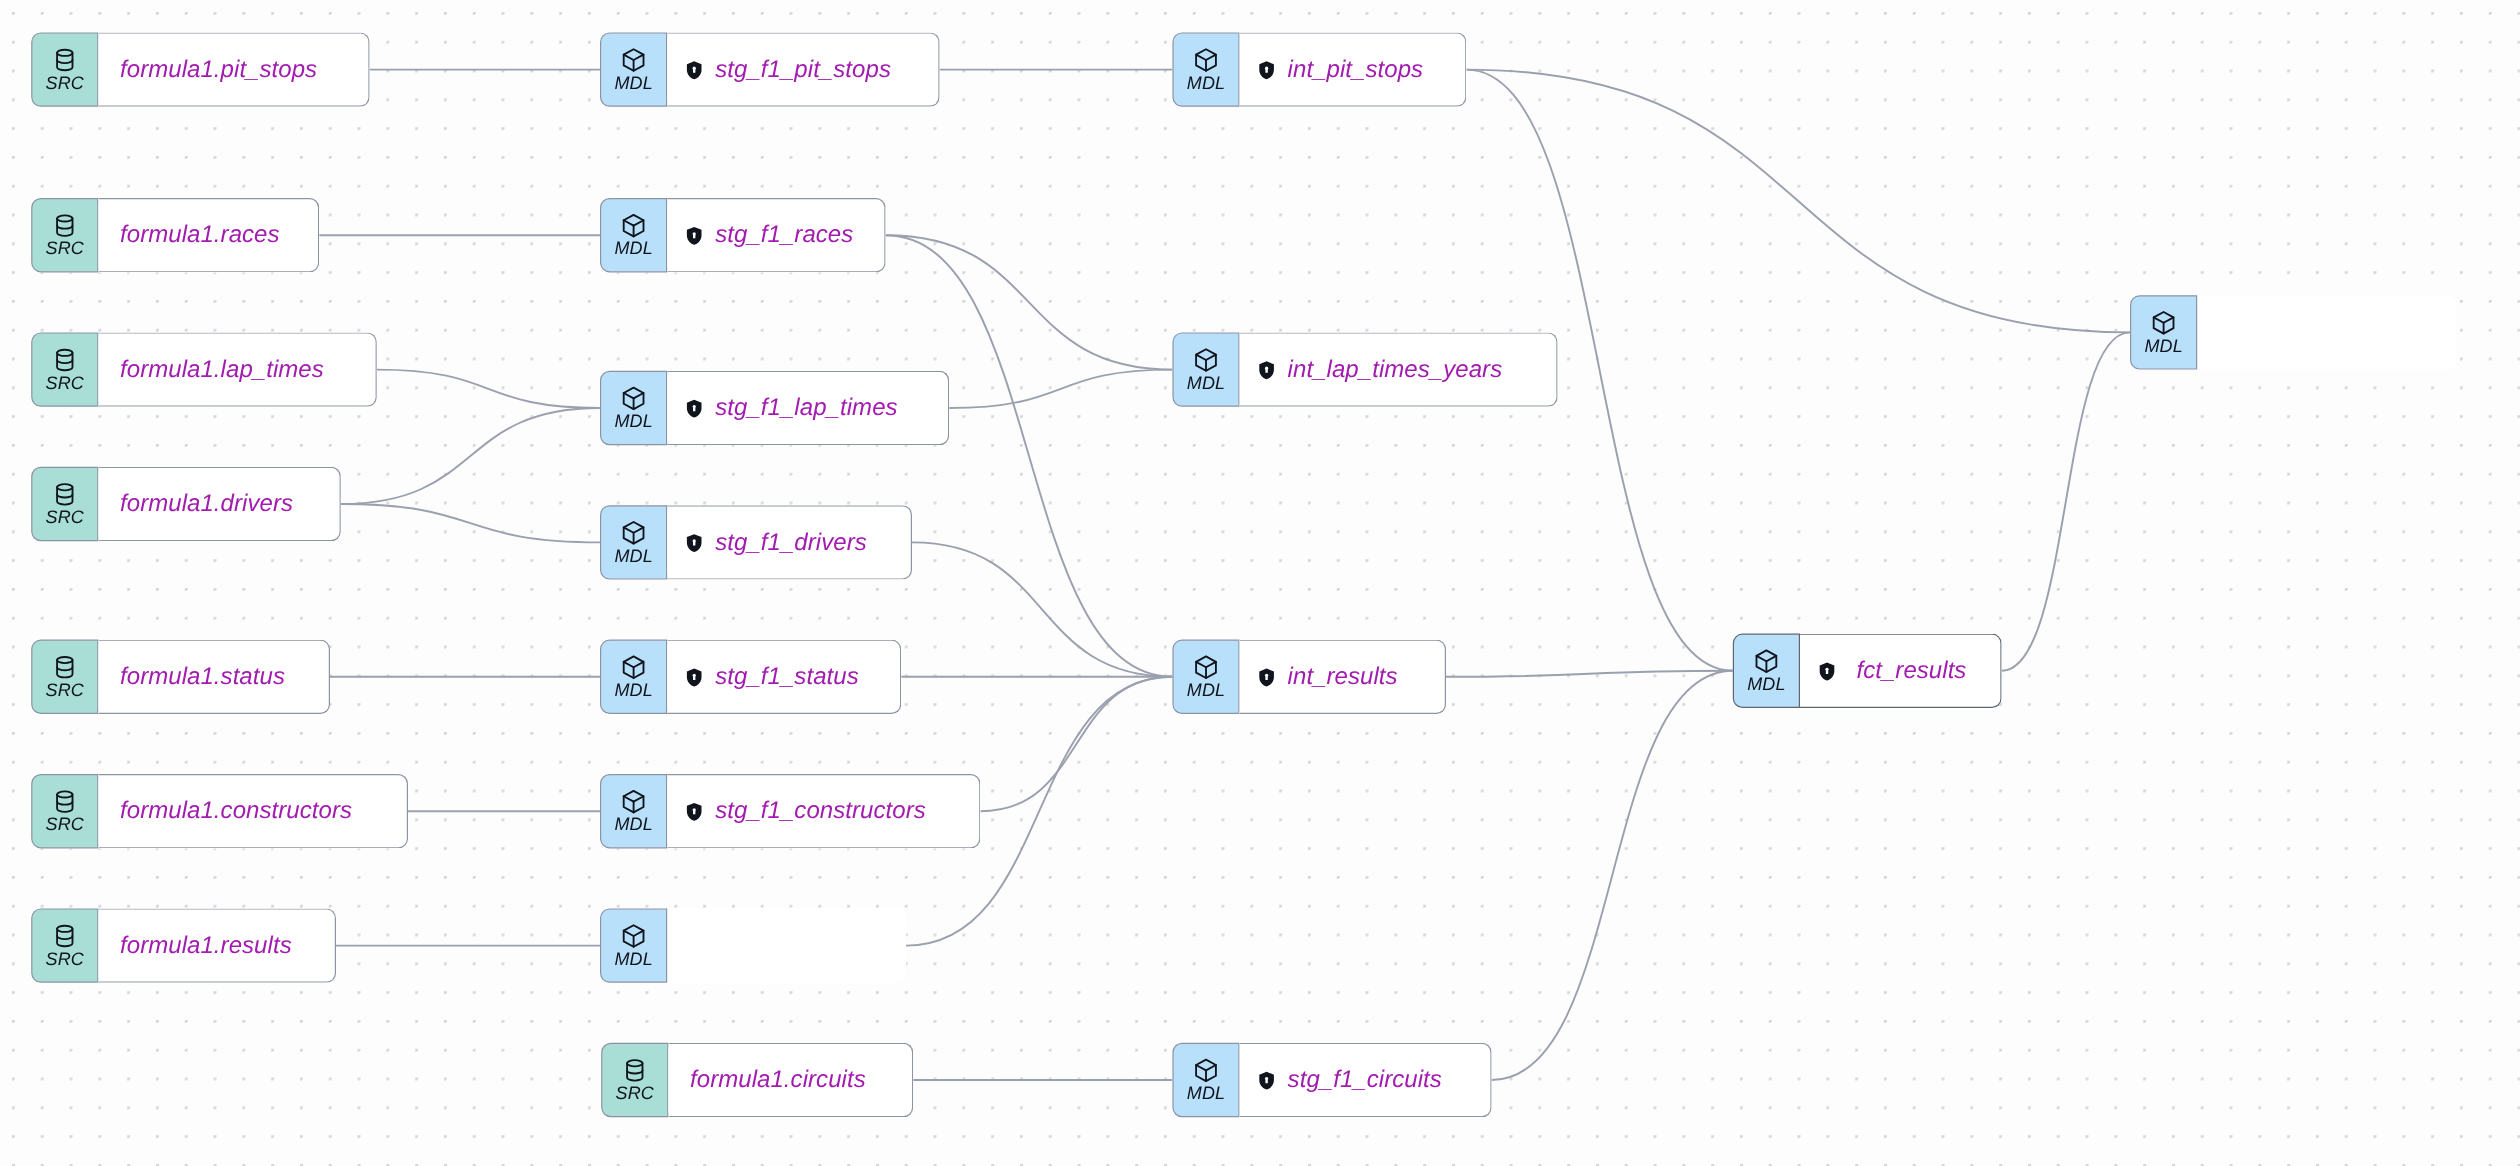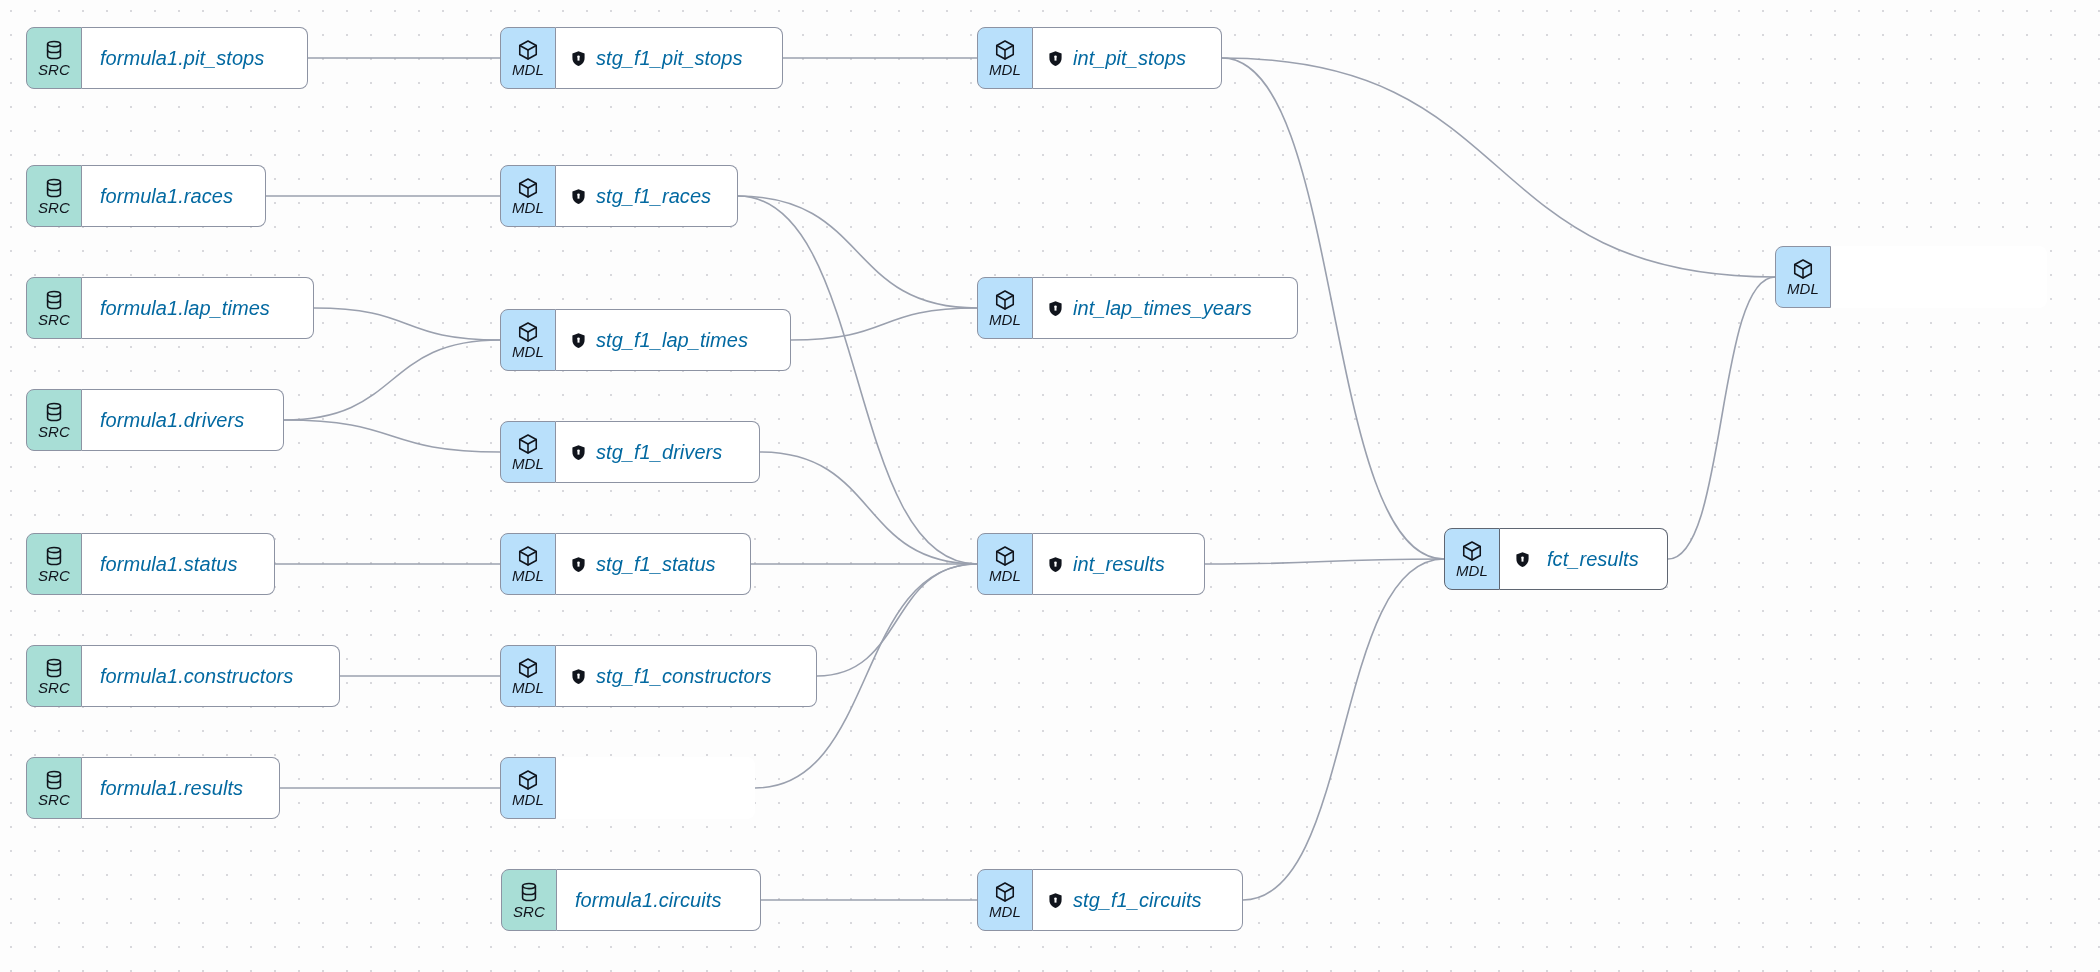--- a/index.html
+++ b/index.html
@@ -103,21 +103,21 @@
     width: 17px;
     height: 17px;
     flex: 0 0 17px;
     display: block;
     line-height: 0;
   }
   .shield-icon svg { display: block; }
 
   .node-label {
     font-size: 20px;
-    color: #0369a1;
+    color: #a21caf;
     letter-spacing: 0.05px;
     line-height: 22px;
   }
   .node.src .node-label { padding-left: 4px; }
 </style>
 </head>
 <body>
 
 <div id="canvas">
   <svg id="edges" viewBox="0 0 2100 972" preserveAspectRatio="none">

